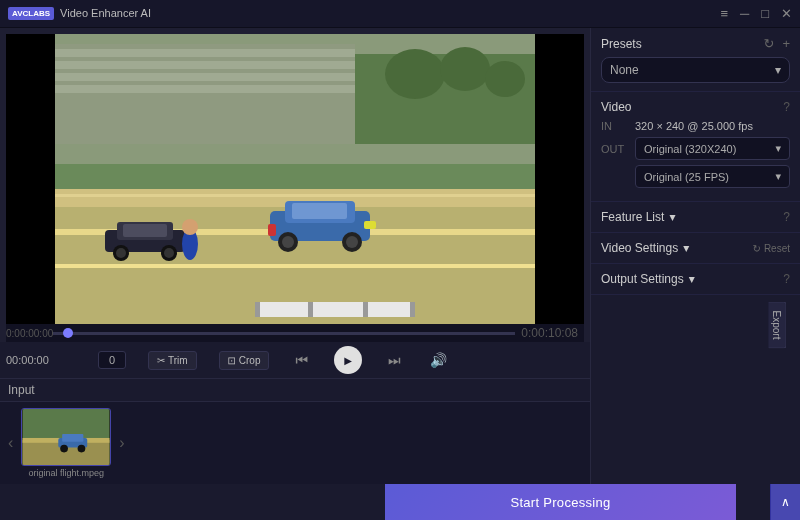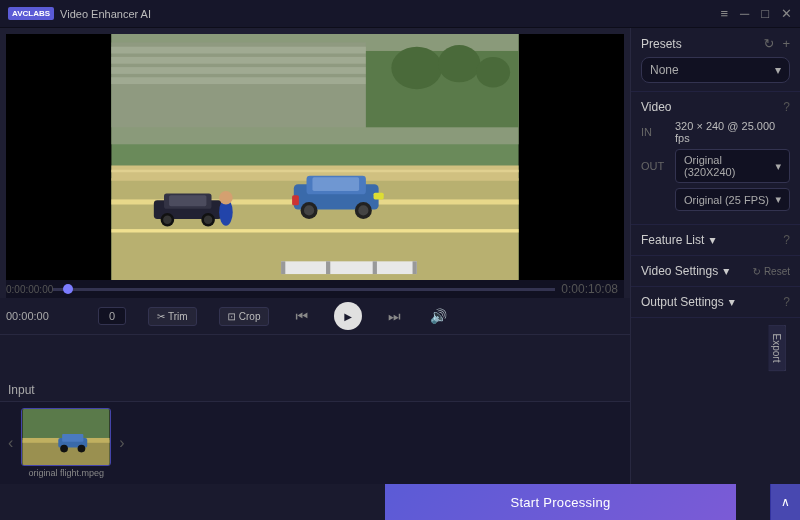--- a/index.html
+++ b/index.html
@@ -20,21 +20,20 @@
       background: #16162a;
       height: 28px;
       display: flex;
       align-items: center;
       padding: 0 8px;
       flex-shrink: 0;
       border-bottom: 1px solid #0d0d1a;
     }
     .titlebar-logo {
       display: flex;
-      align-items: center;
       gap: 6px;
     }
     .logo-box {
       background: #5b5bd6;
       color: white;
       font-size: 8px;
       font-weight: bold;
       padding: 2px 4px;
       border-radius: 2px;
     }
@@ -192,21 +191,20 @@
     .input-header {
       display: flex;
       align-items: center;
       padding: 4px 8px;
       border-bottom: 1px solid #282840;
     }
     .input-label {
       font-size: 12px;
       color: #aaa;
       flex: 1;
-      margin-top: 44px;
     }
     .input-actions {
       display: flex;
       gap: 6px;
     }
     .delete-all-btn {
       background: transparent;
       border: none;
       color: #888;
       font-size: 11px;
@@ -271,21 +269,21 @@
       margin-top: 2px;
       text-align: center;
       white-space: nowrap;
       overflow: hidden;
       text-overflow: ellipsis;
       width: 90px;
     }
 
     
     .right-panel {
-      width: 170px;
+      width: 210px;
       background: #1a1a2e;
       border-left: 1px solid #282840;
       display: flex;
       flex-direction: column;
       overflow-y: auto;
       overflow-x: hidden;
       flex-shrink: 0;
     }
     .right-panel::-webkit-scrollbar { width: 4px; }
     .right-panel::-webkit-scrollbar-track { background: #111; }

